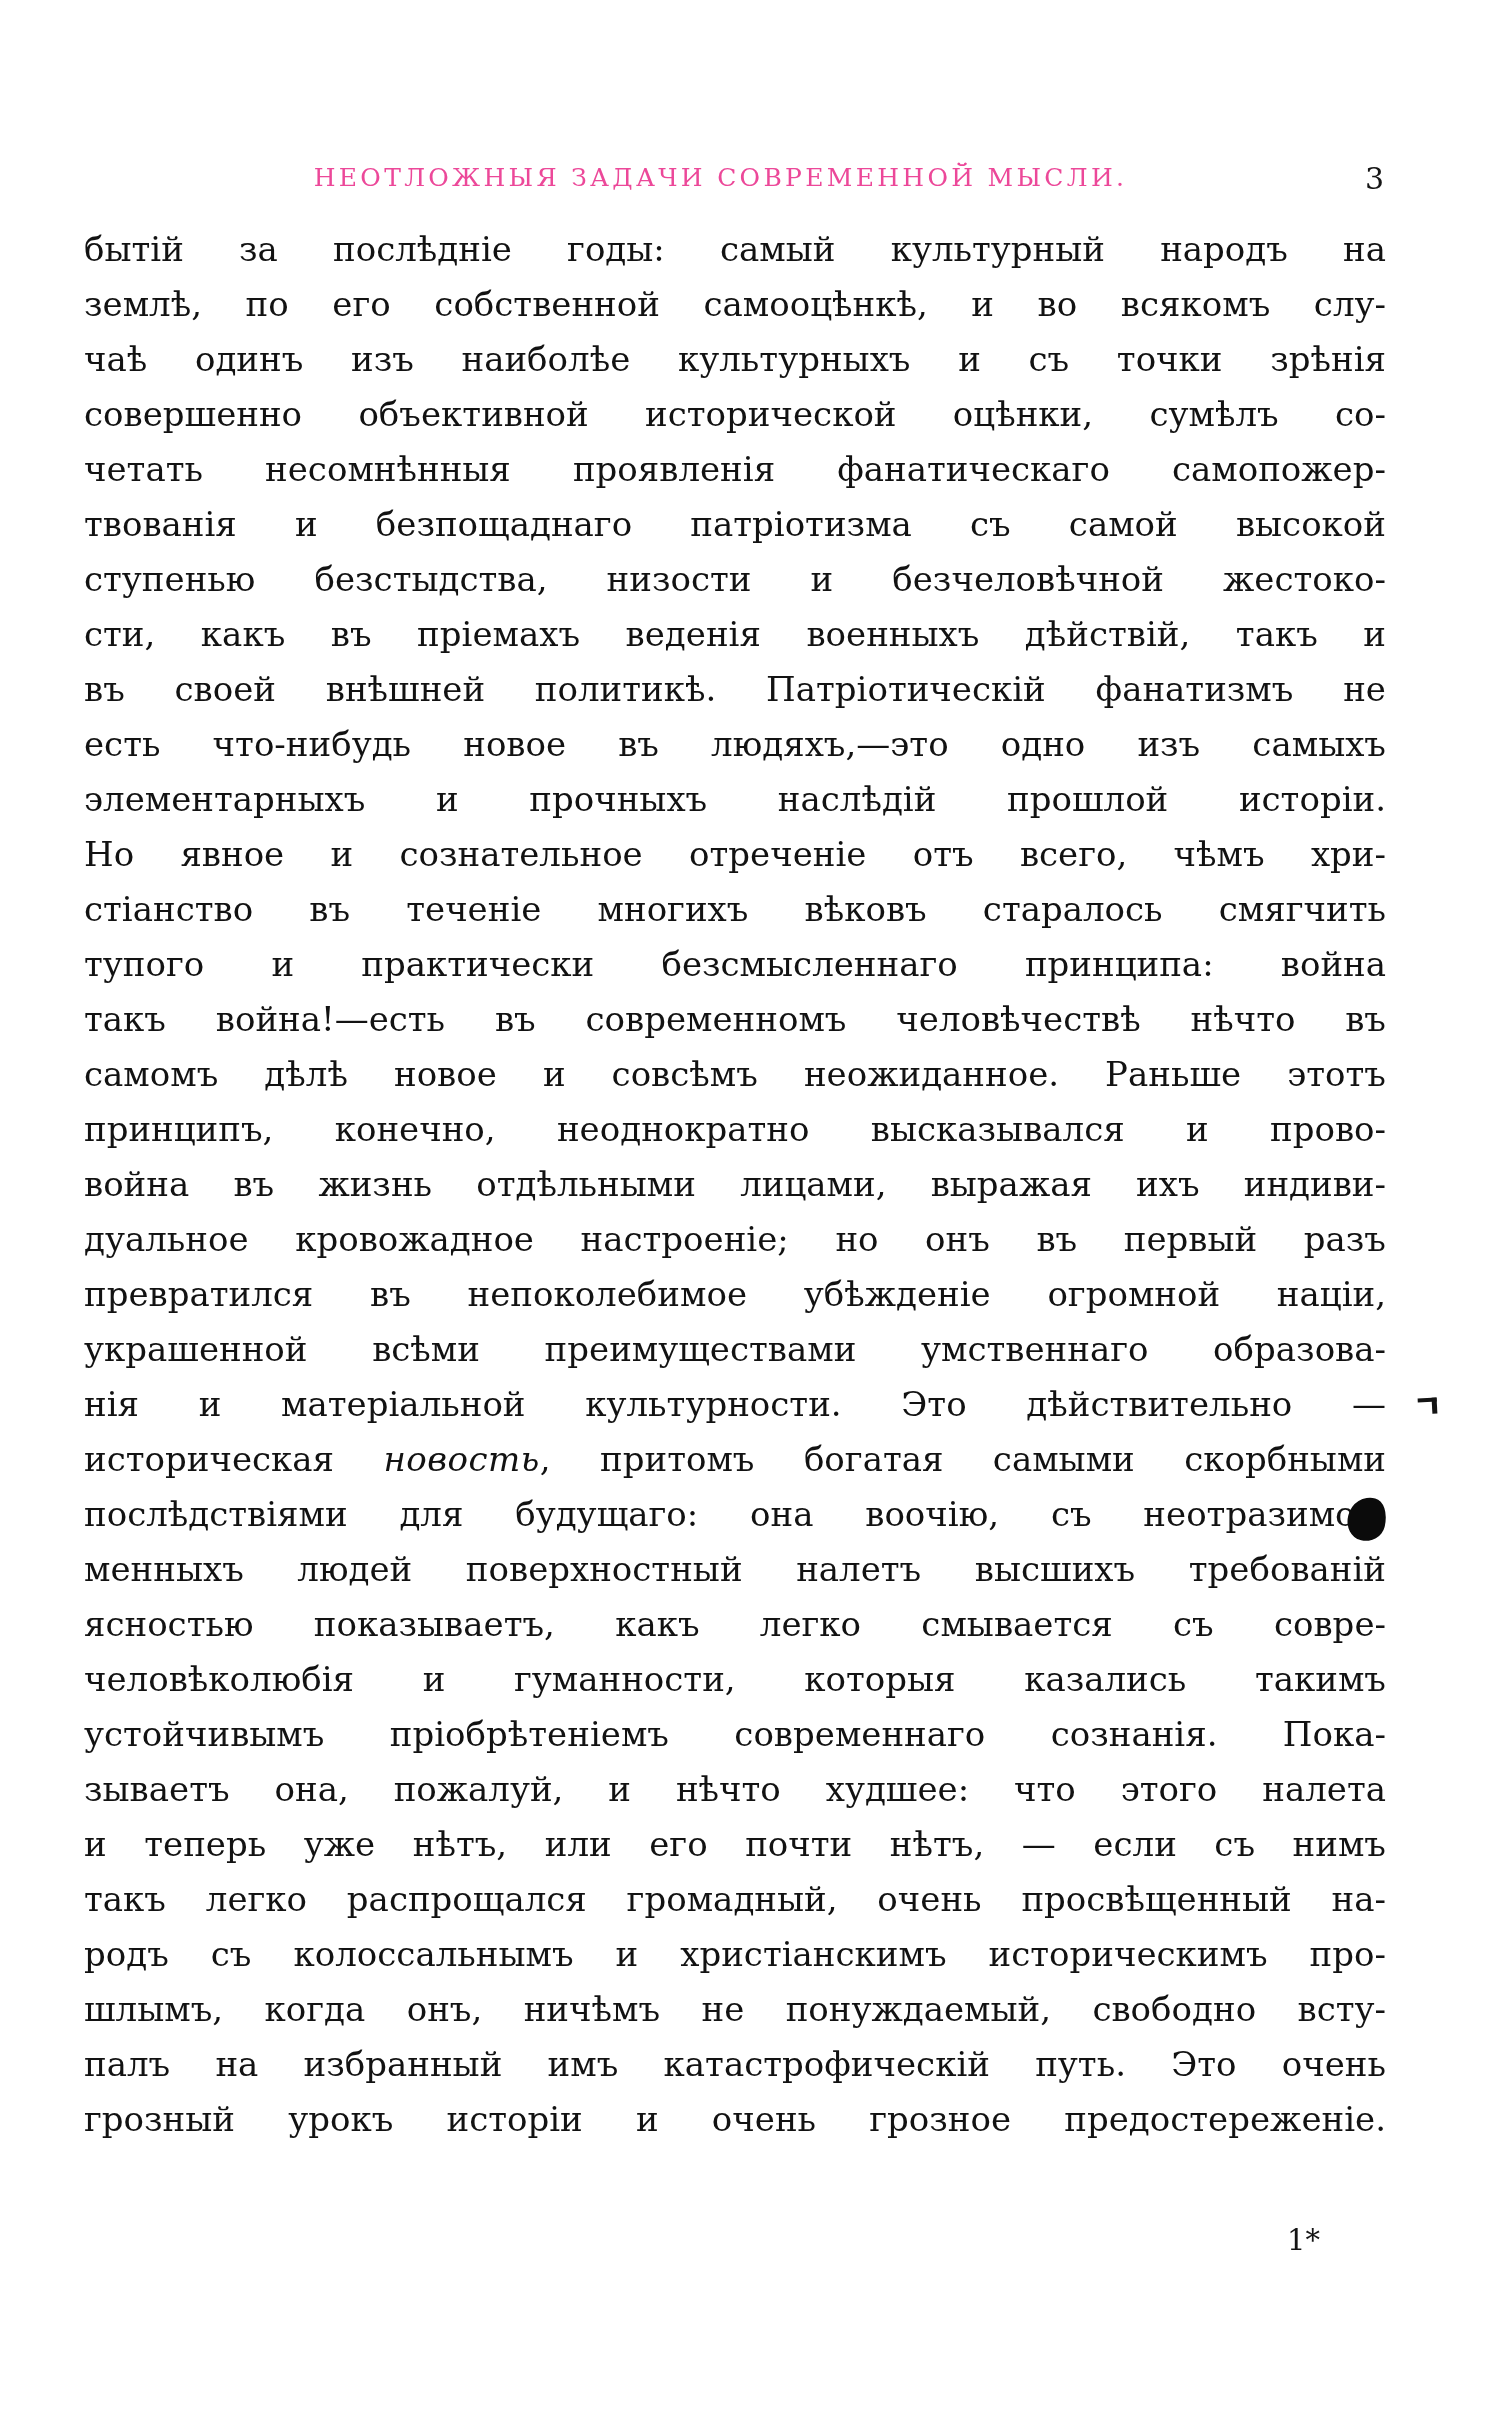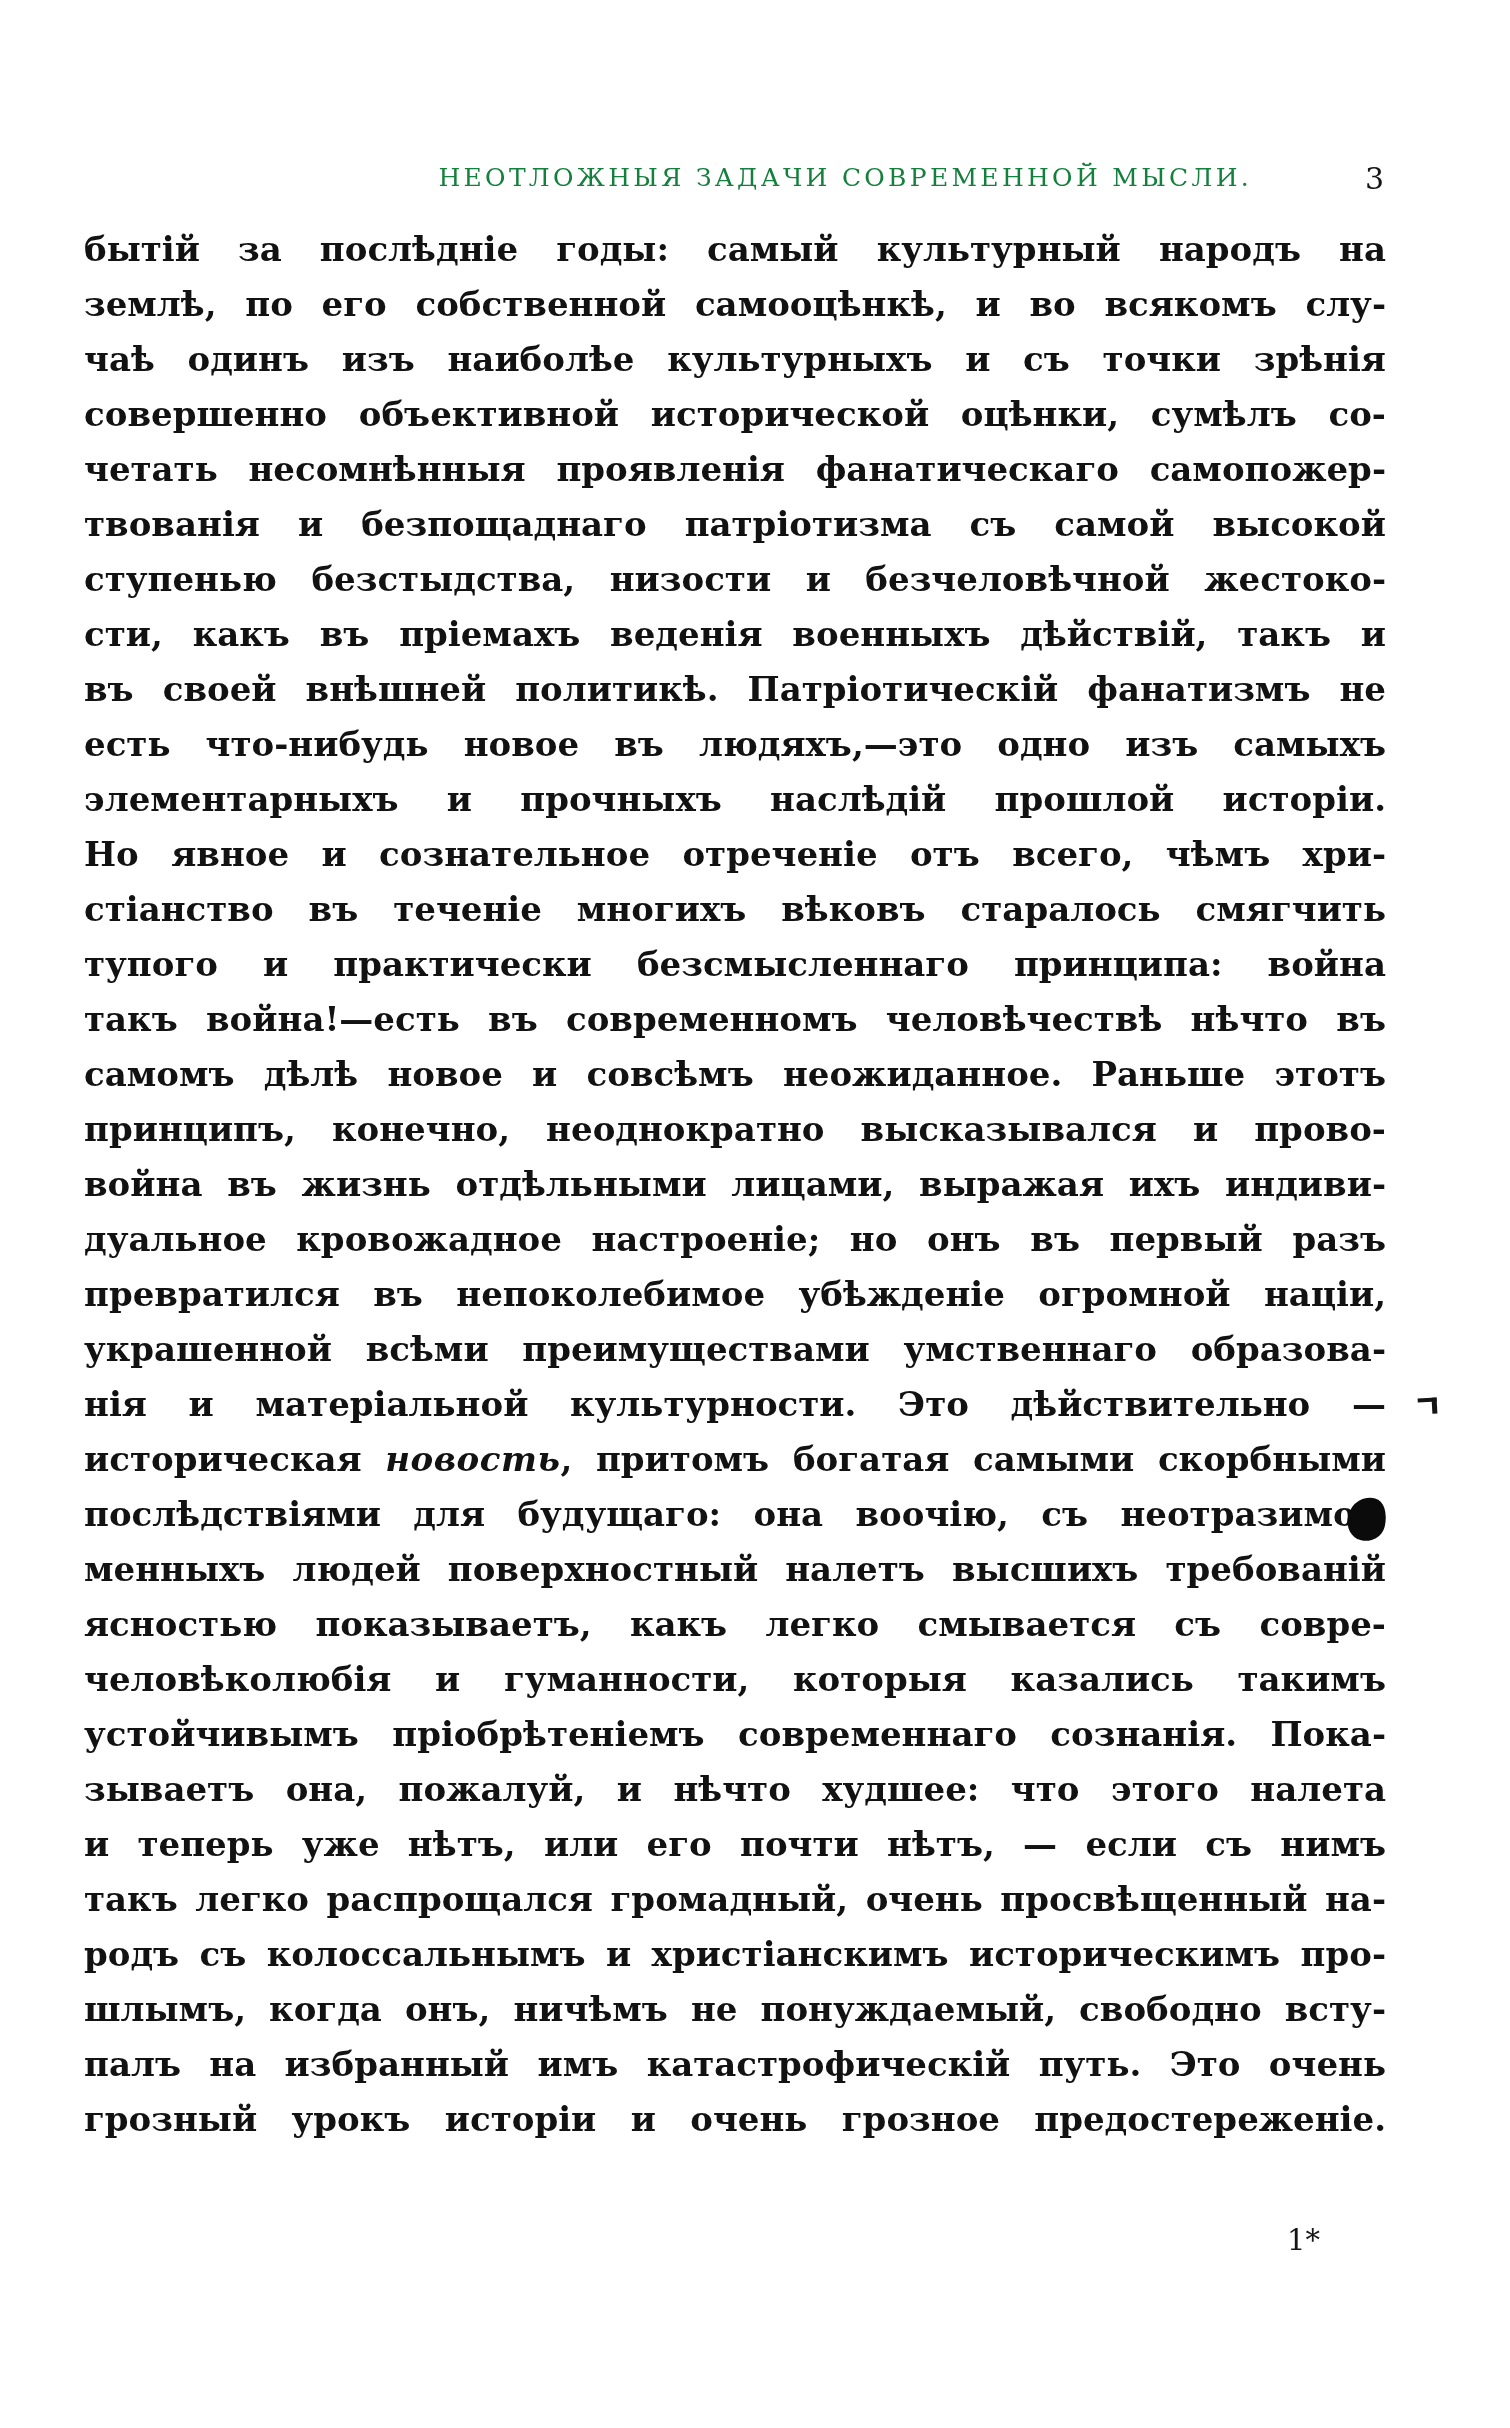--- a/index.html
+++ b/index.html
@@ -17,25 +17,25 @@
     left: 84px;
     top: 163px;
     width: 1302px;
     height: 38px;
   }
   .header-title {
     position: absolute;
     left: 105px;
     right: 134px;
     top: 0;
-    text-align: right;
+    text-align: center;
     font-size: 25px;
     letter-spacing: 3.3px;
     white-space: nowrap;
-    color: #15803d;
+    color: #ec4899;
   }
   .page-number {
     position: absolute;
     right: 1.9px;
     top: -1.9px;
     font-size: 30px;
     color: #151515;
   }
   .body-text {
     position: absolute;
@@ -44,21 +44,20 @@
     width: 1302px;
   }
   .line {
     height: 55px;
     line-height: 55px;
     font-size: 34px;
     text-align: justify;
     text-align-last: justify;
     white-space: normal;
     color: #121212;
-    font-weight: bold;
   }
   .line em {
     font-style: italic;
     letter-spacing: 0.5px;
   }
   .ink-blot {
     display: inline-block;
     width: 38px;
     height: 44px;
     background: #0b0b0b;

